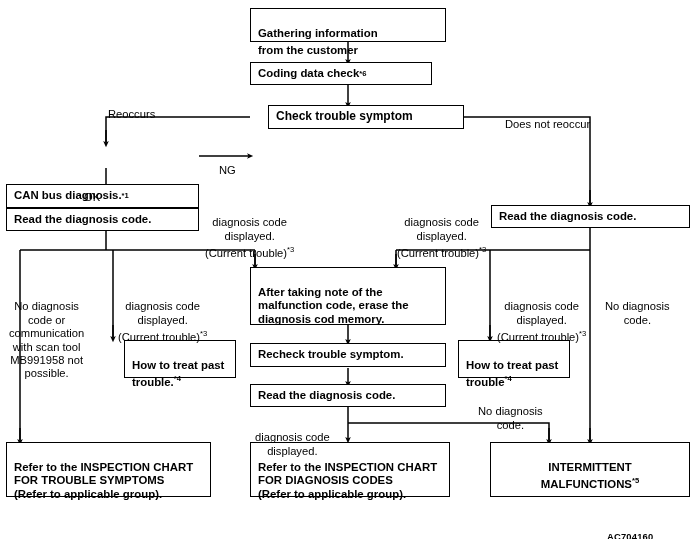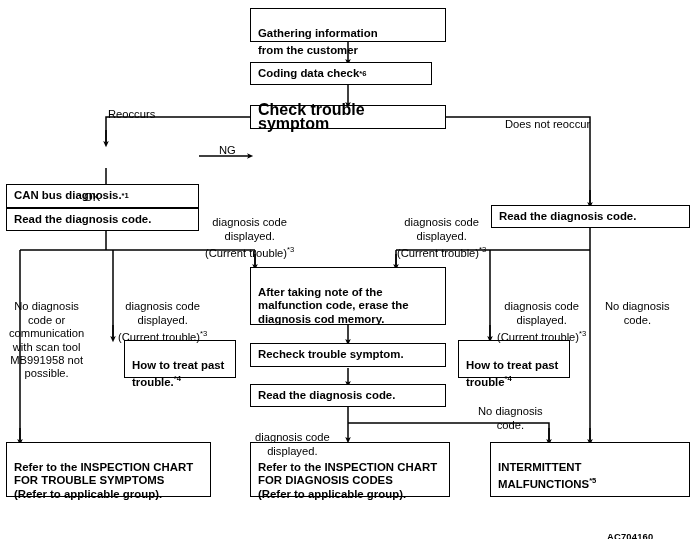--- a/index.html
+++ b/index.html
@@ -94,21 +94,21 @@
 
   <div class="node" style="left:250px;top:8px;width:196px;height:34px;">
     <span>Gathering information
 from the customer</span><span class="sup"></span>
   </div>
 
   <div class="node vcenter" style="left:250px;top:62px;width:182px;height:23px;text-align:center;">
     <span>Coding data check</span><span class="sup">*6</span>
   </div>
 
-  <div class="node vcenter" style="left:250px;top:105px;width:196px;height:24px;font-size:16px;">
+  <div class="node vcenter" style="left:268px;top:105px;width:196px;height:24px;font-size:12px;">
     <span>Check trouble symptom</span><span class="sup"></span>
   </div>
 
   <div class="node vcenter" style="left:6px;top:144px;width:193px;height:24px;margin-top:40px;">
     <span>CAN bus diagnosis.</span><span class="sup">*1</span>
   </div>
 
 
   <div class="node vcenter" style="left:6px;top:208px;width:193px;height:23px;">
     <span>Read the diagnosis code.</span>
@@ -147,33 +147,33 @@
 FOR TROUBLE SYMPTOMS
 (Refer to applicable group).</span>
   </div>
 
   <div class="node" style="left:250px;top:442px;width:200px;height:55px;">
     <span>Refer to the INSPECTION CHART
 FOR DIAGNOSIS CODES
 (Refer to applicable group).</span>
   </div>
 
-  <div class="node" style="left:490px;top:442px;width:200px;height:55px;">
+  <div class="node" style="left:490px;top:442px;width:200px;height:55px;text-align:center;">
     <span>INTERMITTENT MALFUNCTIONS</span><span class="sup">*5</span>
   </div>
 
   <div class="lbl" style="left:108px;top:95px;">
     <span>Reoccurs</span>
   </div>
 
   <div class="lbl" style="left:505px;top:105px;">
     <span>Does not reoccur</span>
   </div>
 
-  <div class="lbl" style="left:219px;top:131px;">
+  <div class="lbl" style="left:219px;top:151px;">
     <span>NG</span>
   </div>
 
   <div class="lbl" style="left:84px;top:178px;">
     <span>OK</span>
   </div>
 
   <div class="lbl" style="left:205px;top:203px;">
     <span>diagnosis code
 displayed.

